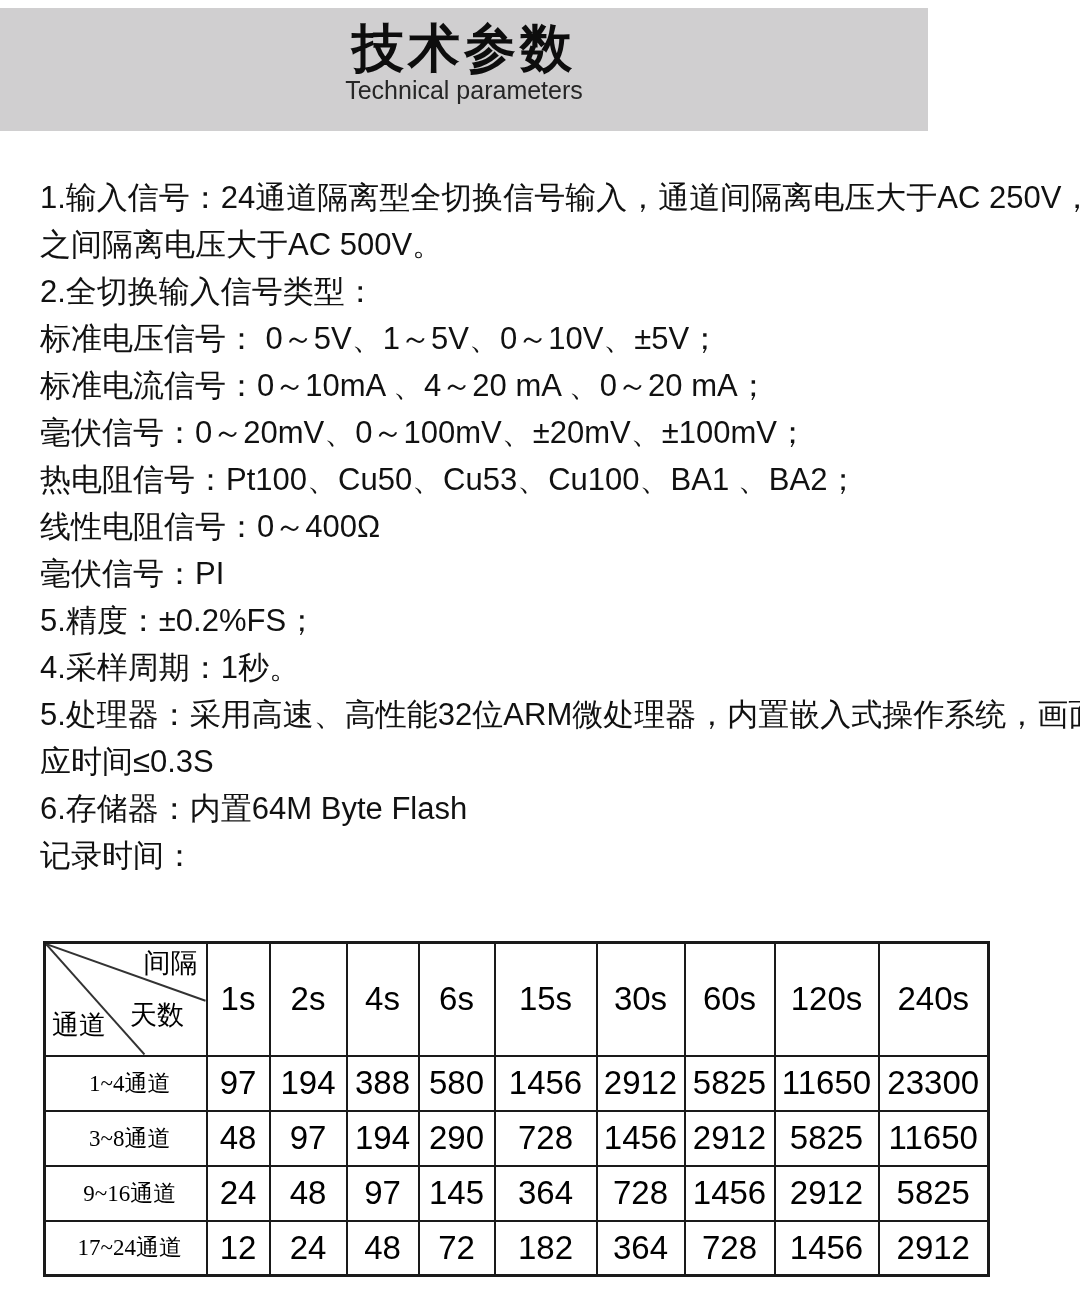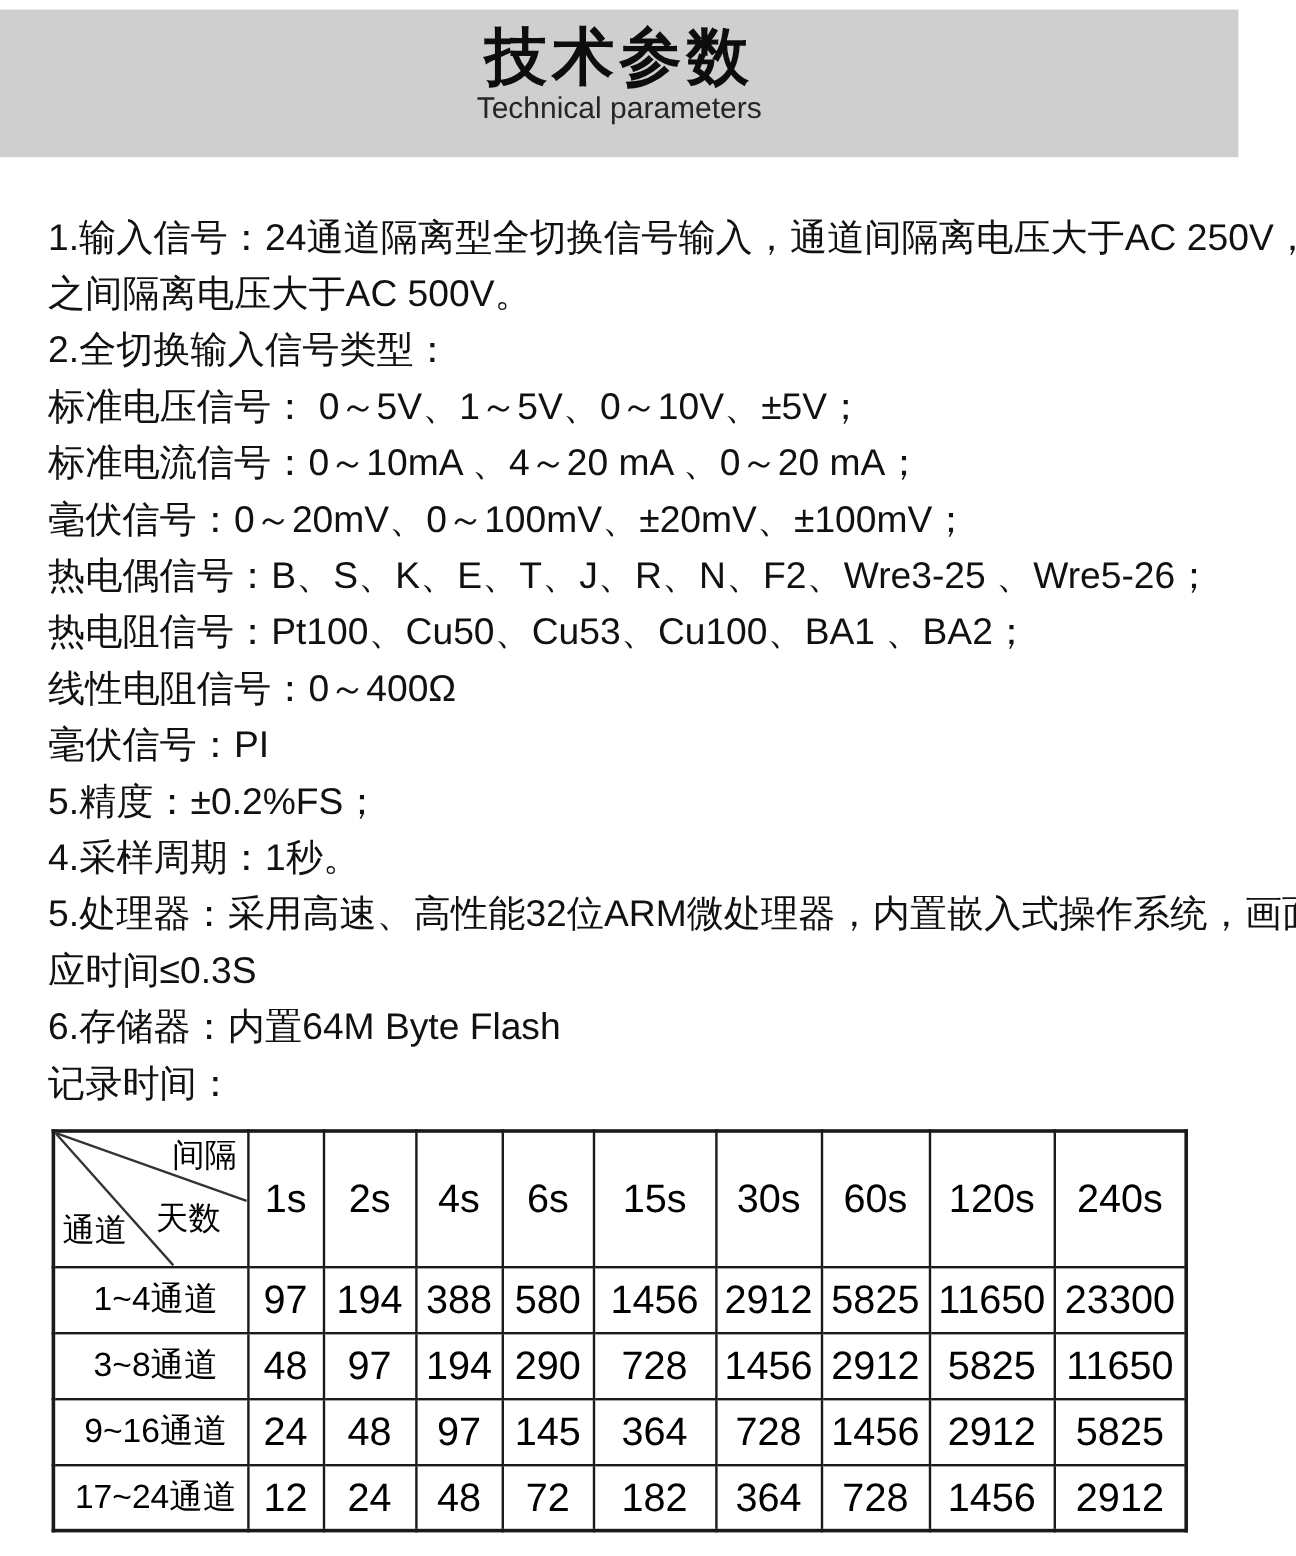--- a/index.html
+++ b/index.html
@@ -1,21 +1,21 @@
 <!DOCTYPE html>
 <html><head>
 <meta charset="utf-8">
 <style>
   * { margin: 0; padding: 0; box-sizing: border-box; }
   html, body { width: 1080px; height: 1297px; background: #ffffff; overflow: hidden; }
   body { font-family: "Liberation Sans", sans-serif; color: #121212; position: relative; }
 
   
   .banner {
-    position: absolute; left: 0; top: 8px; width: 1032px; height: 123px;
+    position: absolute; left: 0; top: 8px; width: 928px; height: 123px;
     background: #d0cfd0; text-align: center;
   }
   .banner h1 {
     padding-top: 12px;
     font-size: 52px; line-height: 56px; font-weight: 700;
     letter-spacing: 4px; color: #0d0d0d;
   }
   .banner .subtitle {
     font-size: 25px; line-height: 28px; color: #262626; letter-spacing: 0px;
   }
@@ -33,21 +33,21 @@
     border-collapse: collapse; table-layout: fixed; width: 944px;
     font-size: 33px; color: #000;
   }
   .rec-table th, .rec-table td {
     border: 2px solid #1a1a1a; text-align: center; font-weight: 400;
     overflow: hidden;
   }
   .rec-table { border: 3px solid #1a1a1a; }
   .hdr-row { height: 113px; }
   .data-row { height: 55px; }
-  .row-label { text-align: left; padding-left: 8px; font-size: 28px; white-space: nowrap; }
+  .row-label { text-align: left; padding-left: 8px; font-size: 23px; white-space: nowrap; font-family: Liberation Serif, serif; }
 
   
   .corner { position: relative; padding: 0; }
   .corner svg { position: absolute; left: 0; top: 0; width: 100%; height: 100%; }
   .corner .lbl { position: absolute; font-size: 27px; line-height: 30px; color: #000; white-space: nowrap; }
   .lbl-interval { right: 8px; top: 4px; }
   .lbl-days { left: 84px; top: 56px; }
   .lbl-channel { left: 6px; top: 66px; }
 </style>
 </head>
@@ -58,21 +58,20 @@
   <div class="subtitle">Technical parameters</div>
 </div>
 
 <div class="spec">
   <div class="line">1.输入信号：24通道隔离型全切换信号输入，通道间隔离电压大于AC 250V，通道和地</div>
   <div class="line">之间隔离电压大于AC 500V。</div>
   <div class="line">2.全切换输入信号类型：</div>
   <div class="line">标准电压信号： 0～5V、1～5V、0～10V、±5V；</div>
   <div class="line">标准电流信号：0～10mA 、4～20 mA 、0～20 mA；</div>
   <div class="line">毫伏信号：0～20mV、0～100mV、±20mV、±100mV；</div>
-  <div class="line">热电偶信号：B、S、K、E、T、J、R、N、F2、Wre3-25 、Wre5-26；</div>
   <div class="line">热电阻信号：Pt100、Cu50、Cu53、Cu100、BA1 、BA2；</div>
   <div class="line">线性电阻信号：0～400Ω</div>
   <div class="line">毫伏信号：PI</div>
   <div class="line">5.精度：±0.2%FS；</div>
   <div class="line">4.采样周期：1秒。</div>
   <div class="line">5.处理器：采用高速、高性能32位ARM微处理器，内置嵌入式操作系统，画面切换响</div>
   <div class="line">应时间≤0.3S</div>
   <div class="line">6.存储器：内置64M Byte Flash</div>
   <div class="line">记录时间：</div>
 </div>

